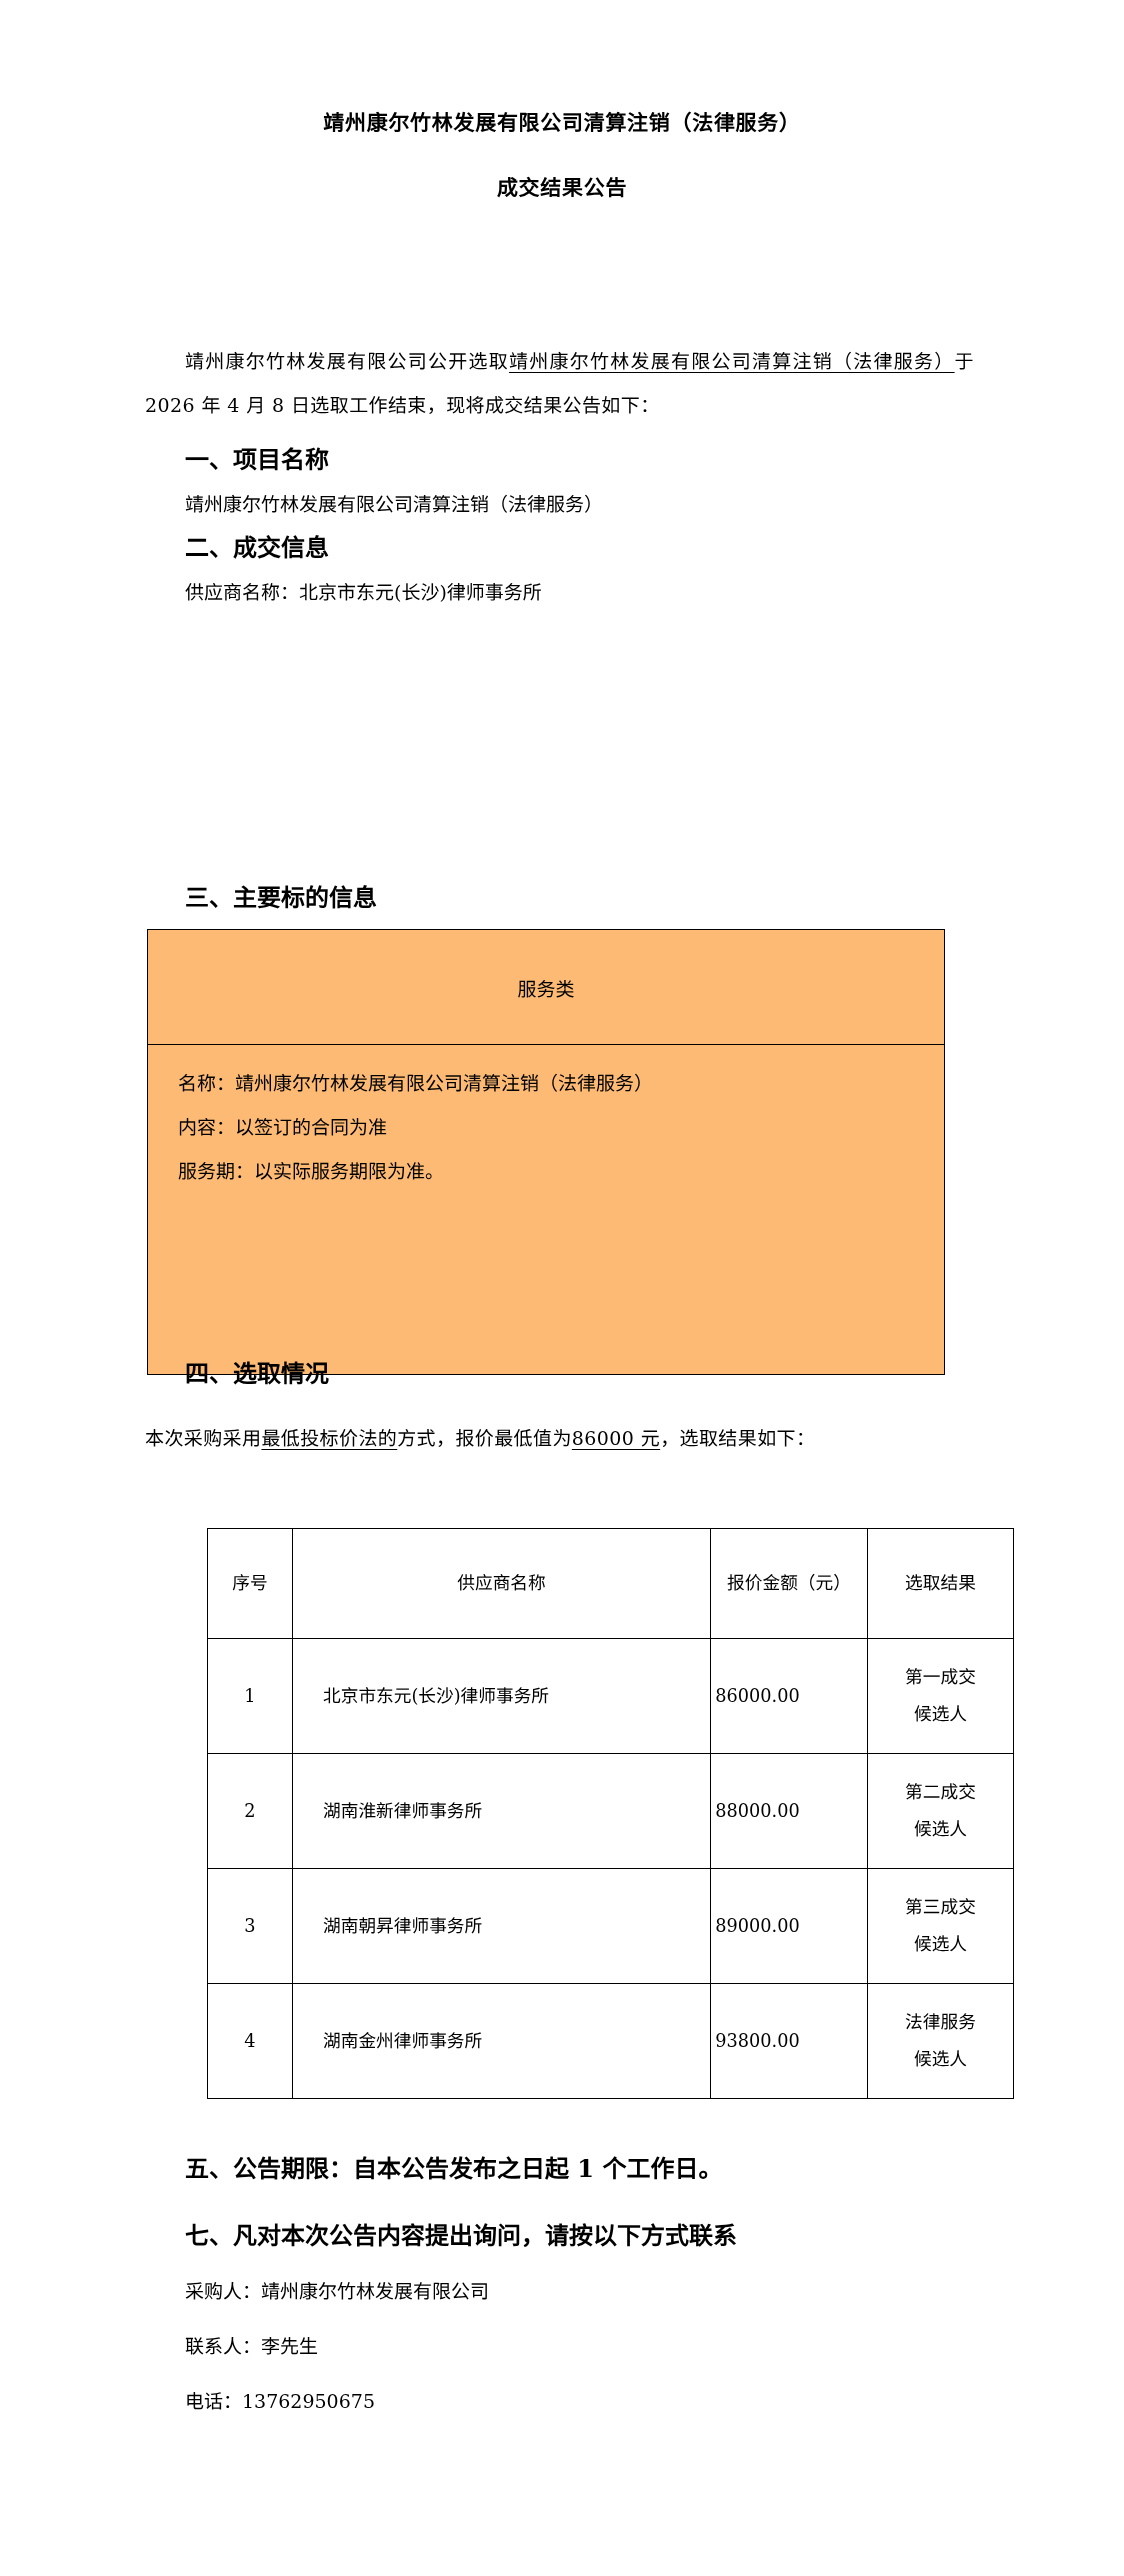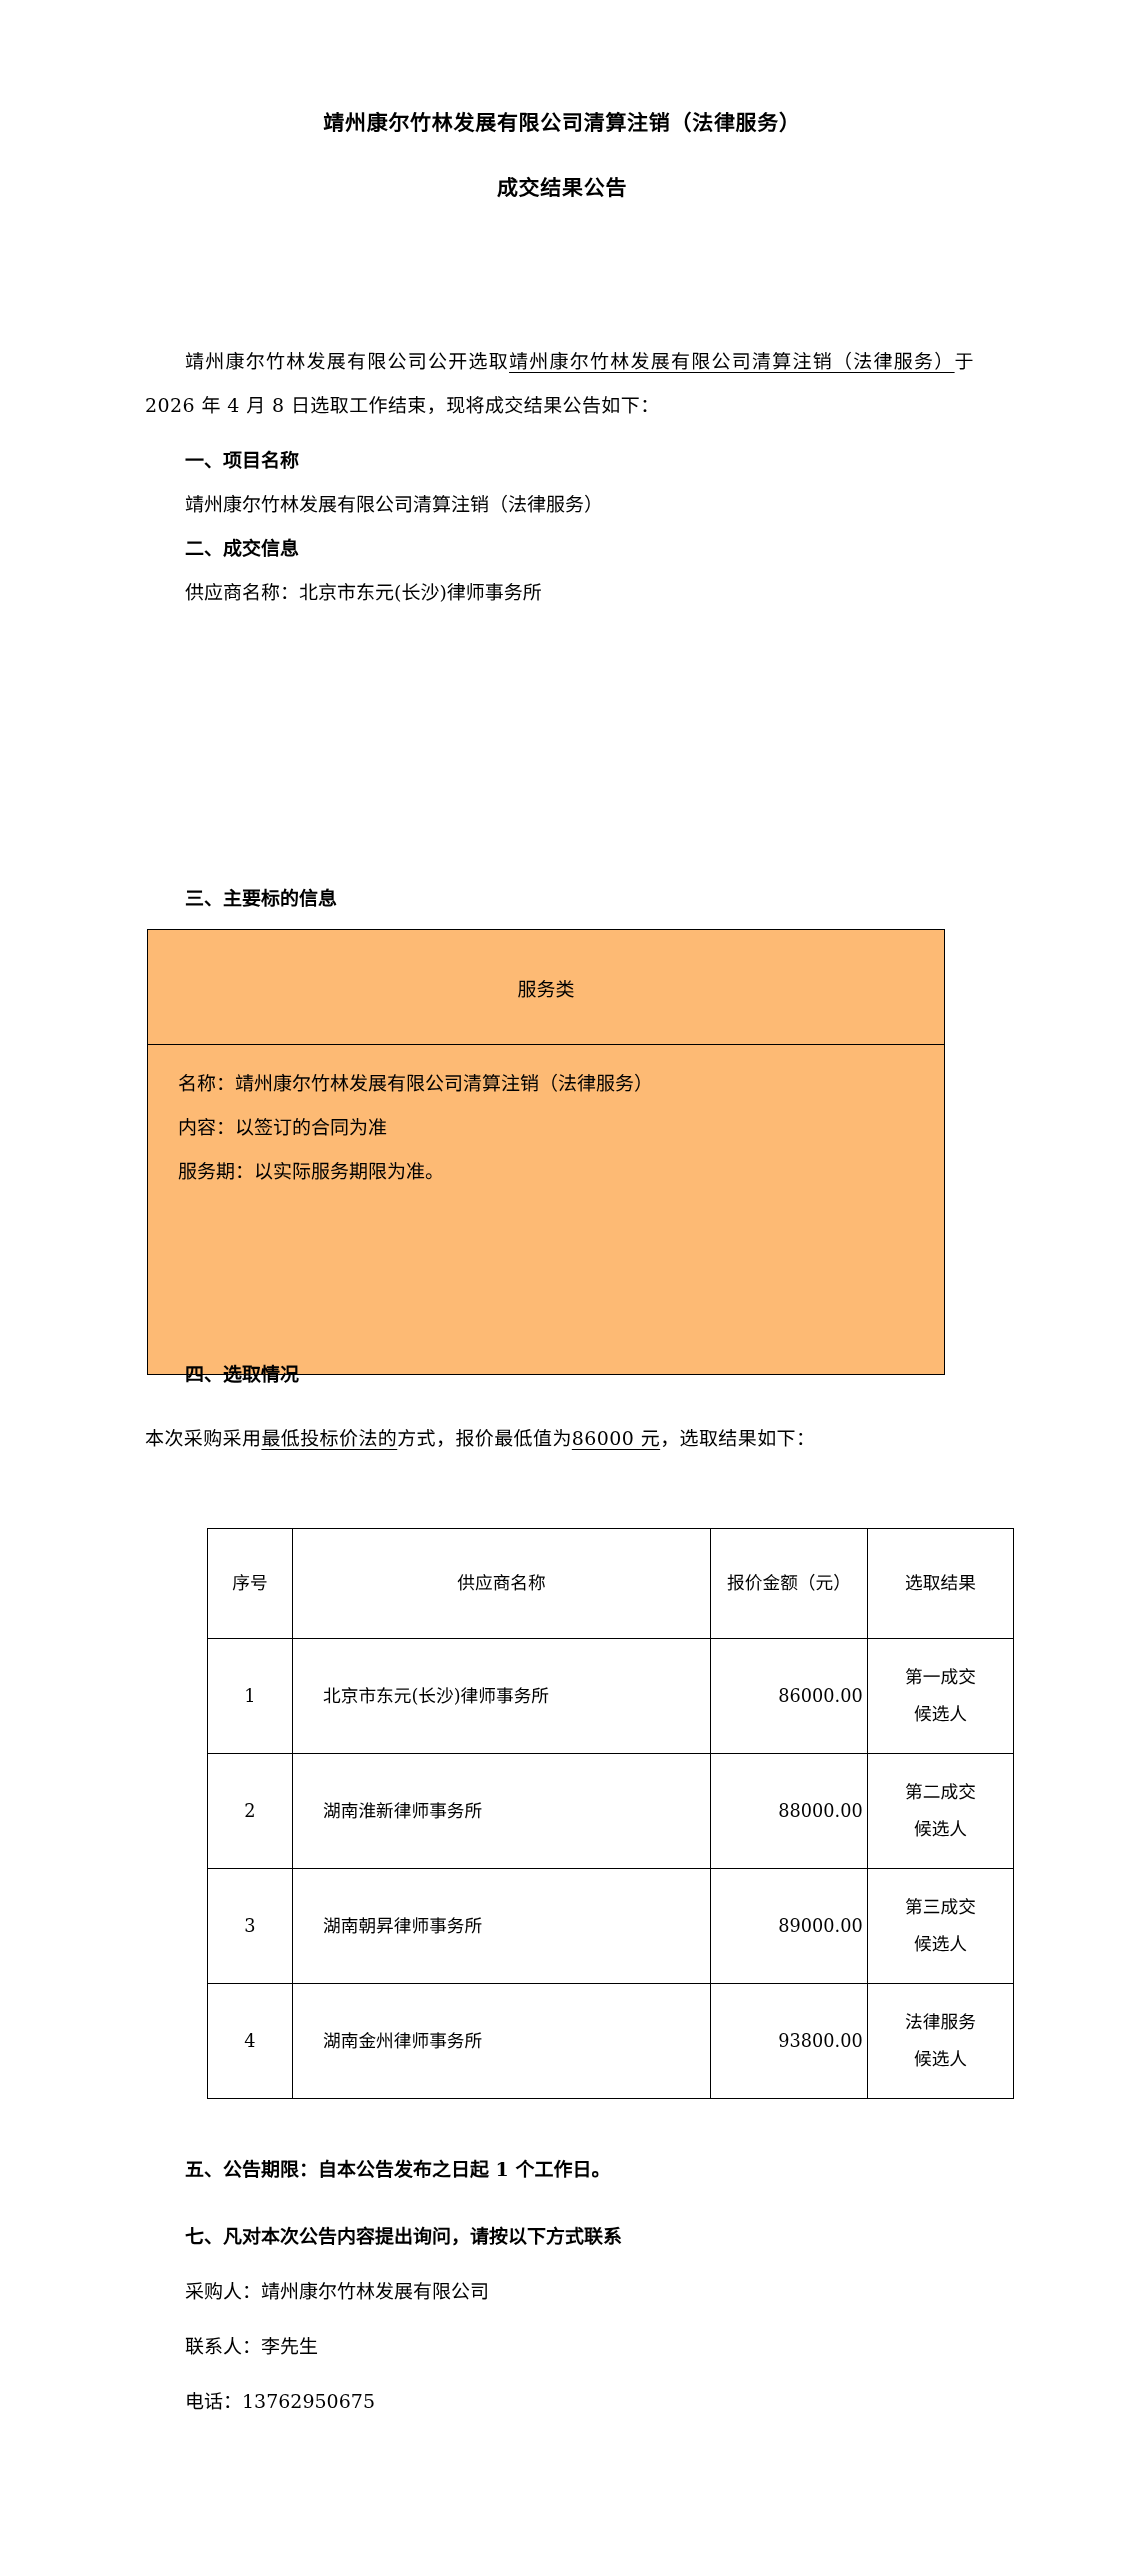--- a/index.html
+++ b/index.html
@@ -46,21 +46,21 @@
     font-size: 19px;
     line-height: 44px;
     margin: 0;
     text-align: justify;
     text-justify: inter-ideograph;
     letter-spacing: 0.4px;
   }
   p.indent2 { text-indent: 40px; }
   .u { text-decoration: underline; text-underline-offset: 3.5px; }
   .sec-head {
-    font-size: 19px;
+    font-size: 24px;
     font-weight: bold;
     margin: 0;
     line-height: 44px;
     text-indent: 40px;
   }
   .plain-line {
     font-size: 19px;
     margin: 0;
     line-height: 44px;
     text-indent: 40px;
@@ -116,21 +116,21 @@
     border: 1.1px solid #000;
     padding: 2.8px 4.3px;
     font-weight: normal;
     vertical-align: middle;
     line-height: 37px;
     box-sizing: border-box;
   }
   table.result-table th { text-align: center; }
   .col-no    { width: 85px;  text-align: center; }
   .col-name  { width: 418px;  text-align: left; padding-left: 30px !important; }
-  .col-amt   { width: 157px;  text-align: right; }
+  .col-amt   { width: 157px;  text-align: left; }
   .col-res   { width: 146px;  text-align: center; }
   .th-name   { text-align: center !important; padding-left: 4.3px !important; }
   tr.head-row th { height: 110px; }
   tr.data-row td { height: 115px; }
   .res-two { line-height: 35px; }
 
   
   .footer-wrap {
     position: absolute;
     left: 145px;

